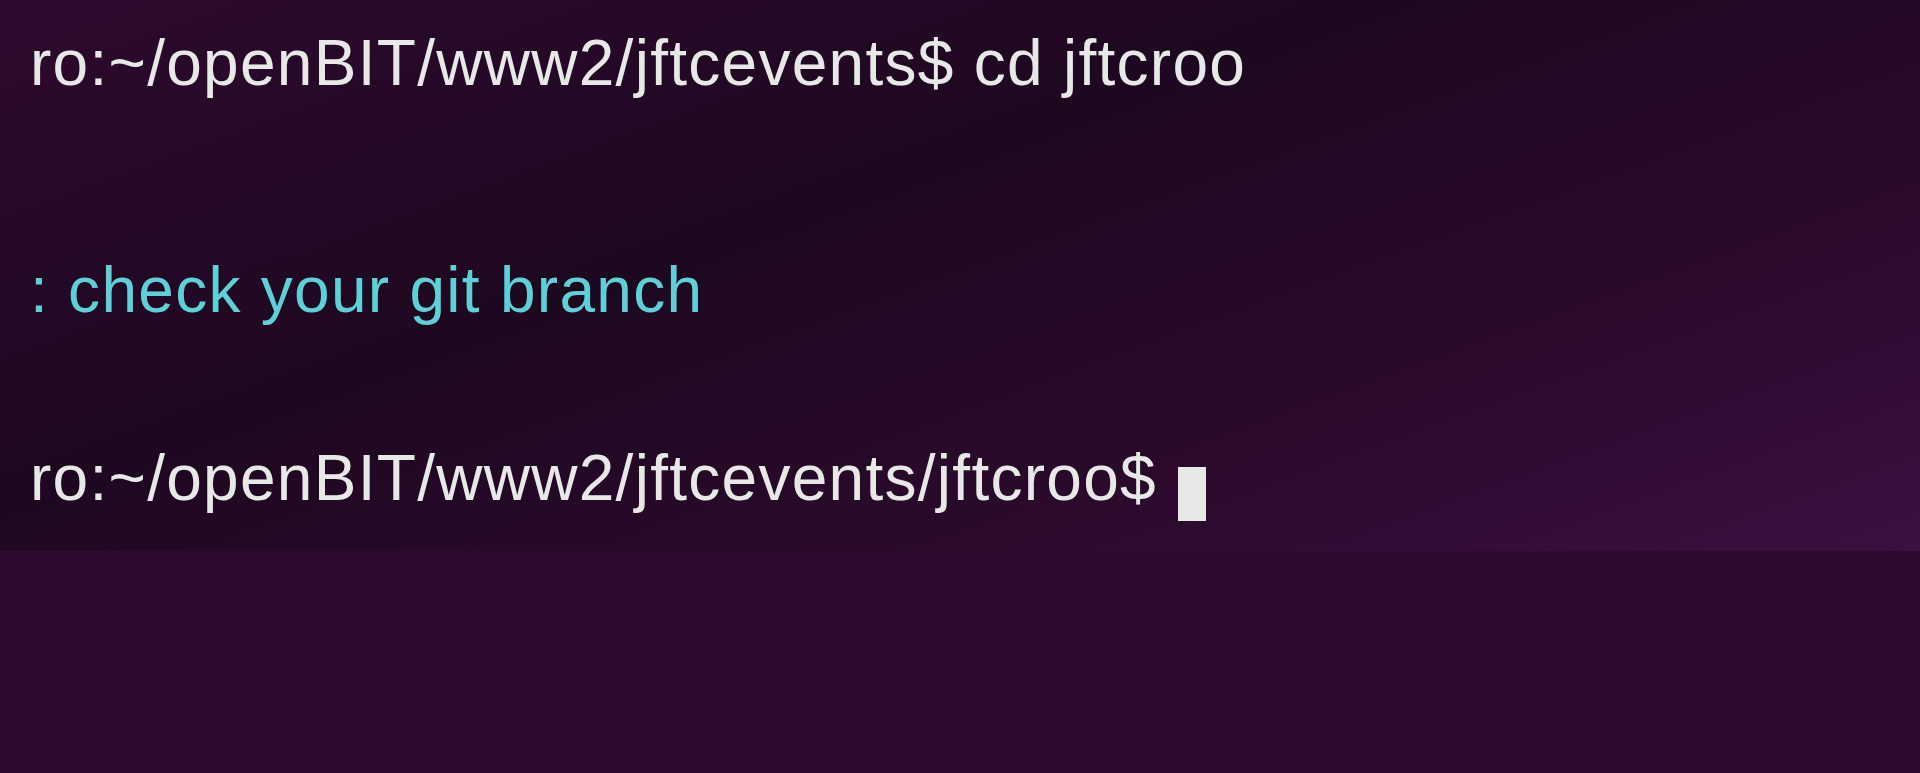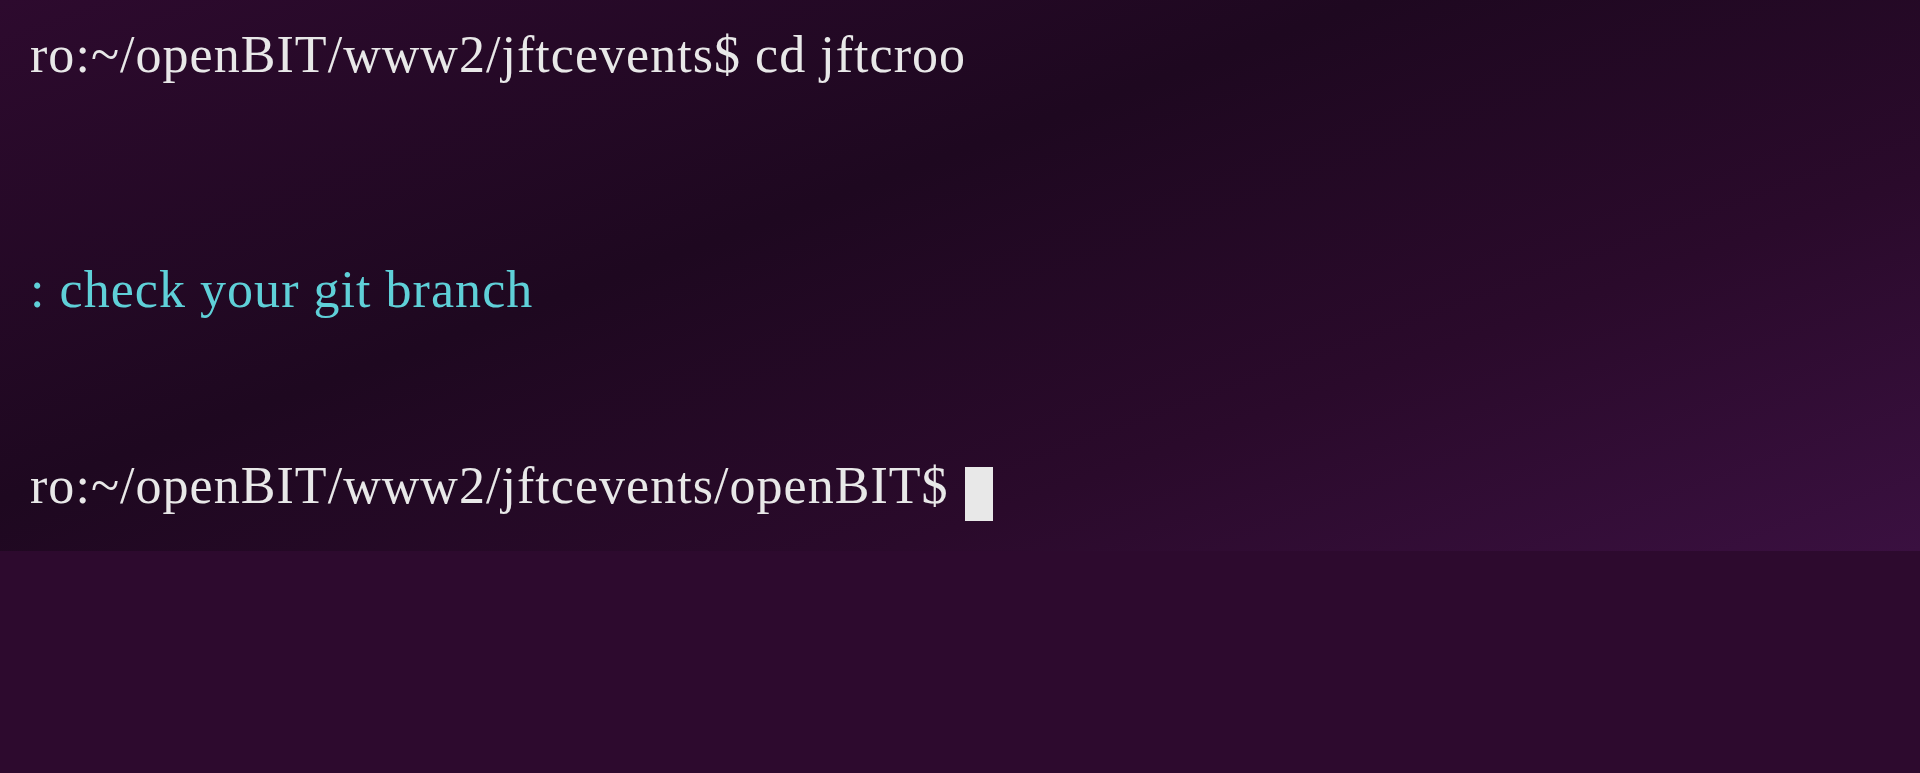--- a/index.html
+++ b/index.html
@@ -12,22 +12,22 @@
       width: 1920px;
       height: 773px;
       overflow: hidden;
       background-color: #2d0a2e;
     }
 
     .terminal {
       width: 1920px;
       height: 551px;
       background: linear-gradient(160deg, #2d0a2e 0%, #1e0820 40%, #2a0a2b 70%, #3a1040 100%);
-      font-family: Liberation Serif, serif;
-      font-size: 52px;
+      font-family: Liberation Sans, sans-serif;
+      font-size: 64px;
       line-height: 1.35;
       color: #e8e8e8;
       padding: 20px 30px;
       position: relative;
       display: flex;
       flex-direction: column;
       justify-content: space-between;
     }
 
     .terminal-line {
@@ -78,17 +78,17 @@
 <div class="terminal">
 
   <div class="line-top terminal-line">ro:~/openBIT/www2/jftcevents$ cd jftcroo</div>
 
   <div class="middle-section">
     <span class="line-middle terminal-line">: check your git branch</span>
   </div>
 
   <div class="bottom-section">
     <span class="line-bottom terminal-line">
-      <span>ro:~/openBIT/www2/jftcevents/openBIT$ </span><span class="cursor"></span>
+      <span>ro:~/openBIT/www2/jftcevents/jftcroo$ </span><span class="cursor"></span>
     </span>
   </div>
 
 </div>
 
 </body></html>

